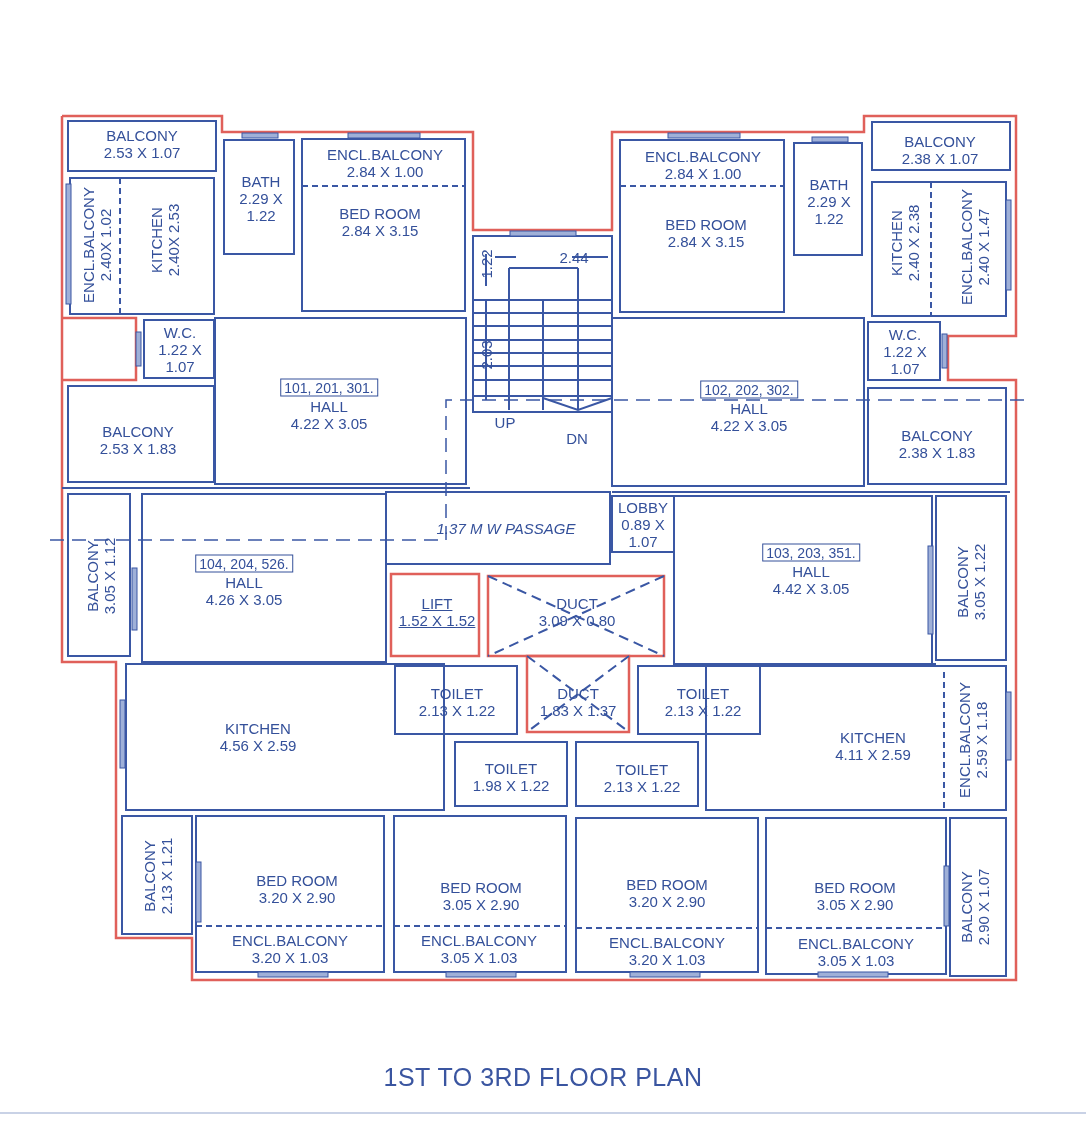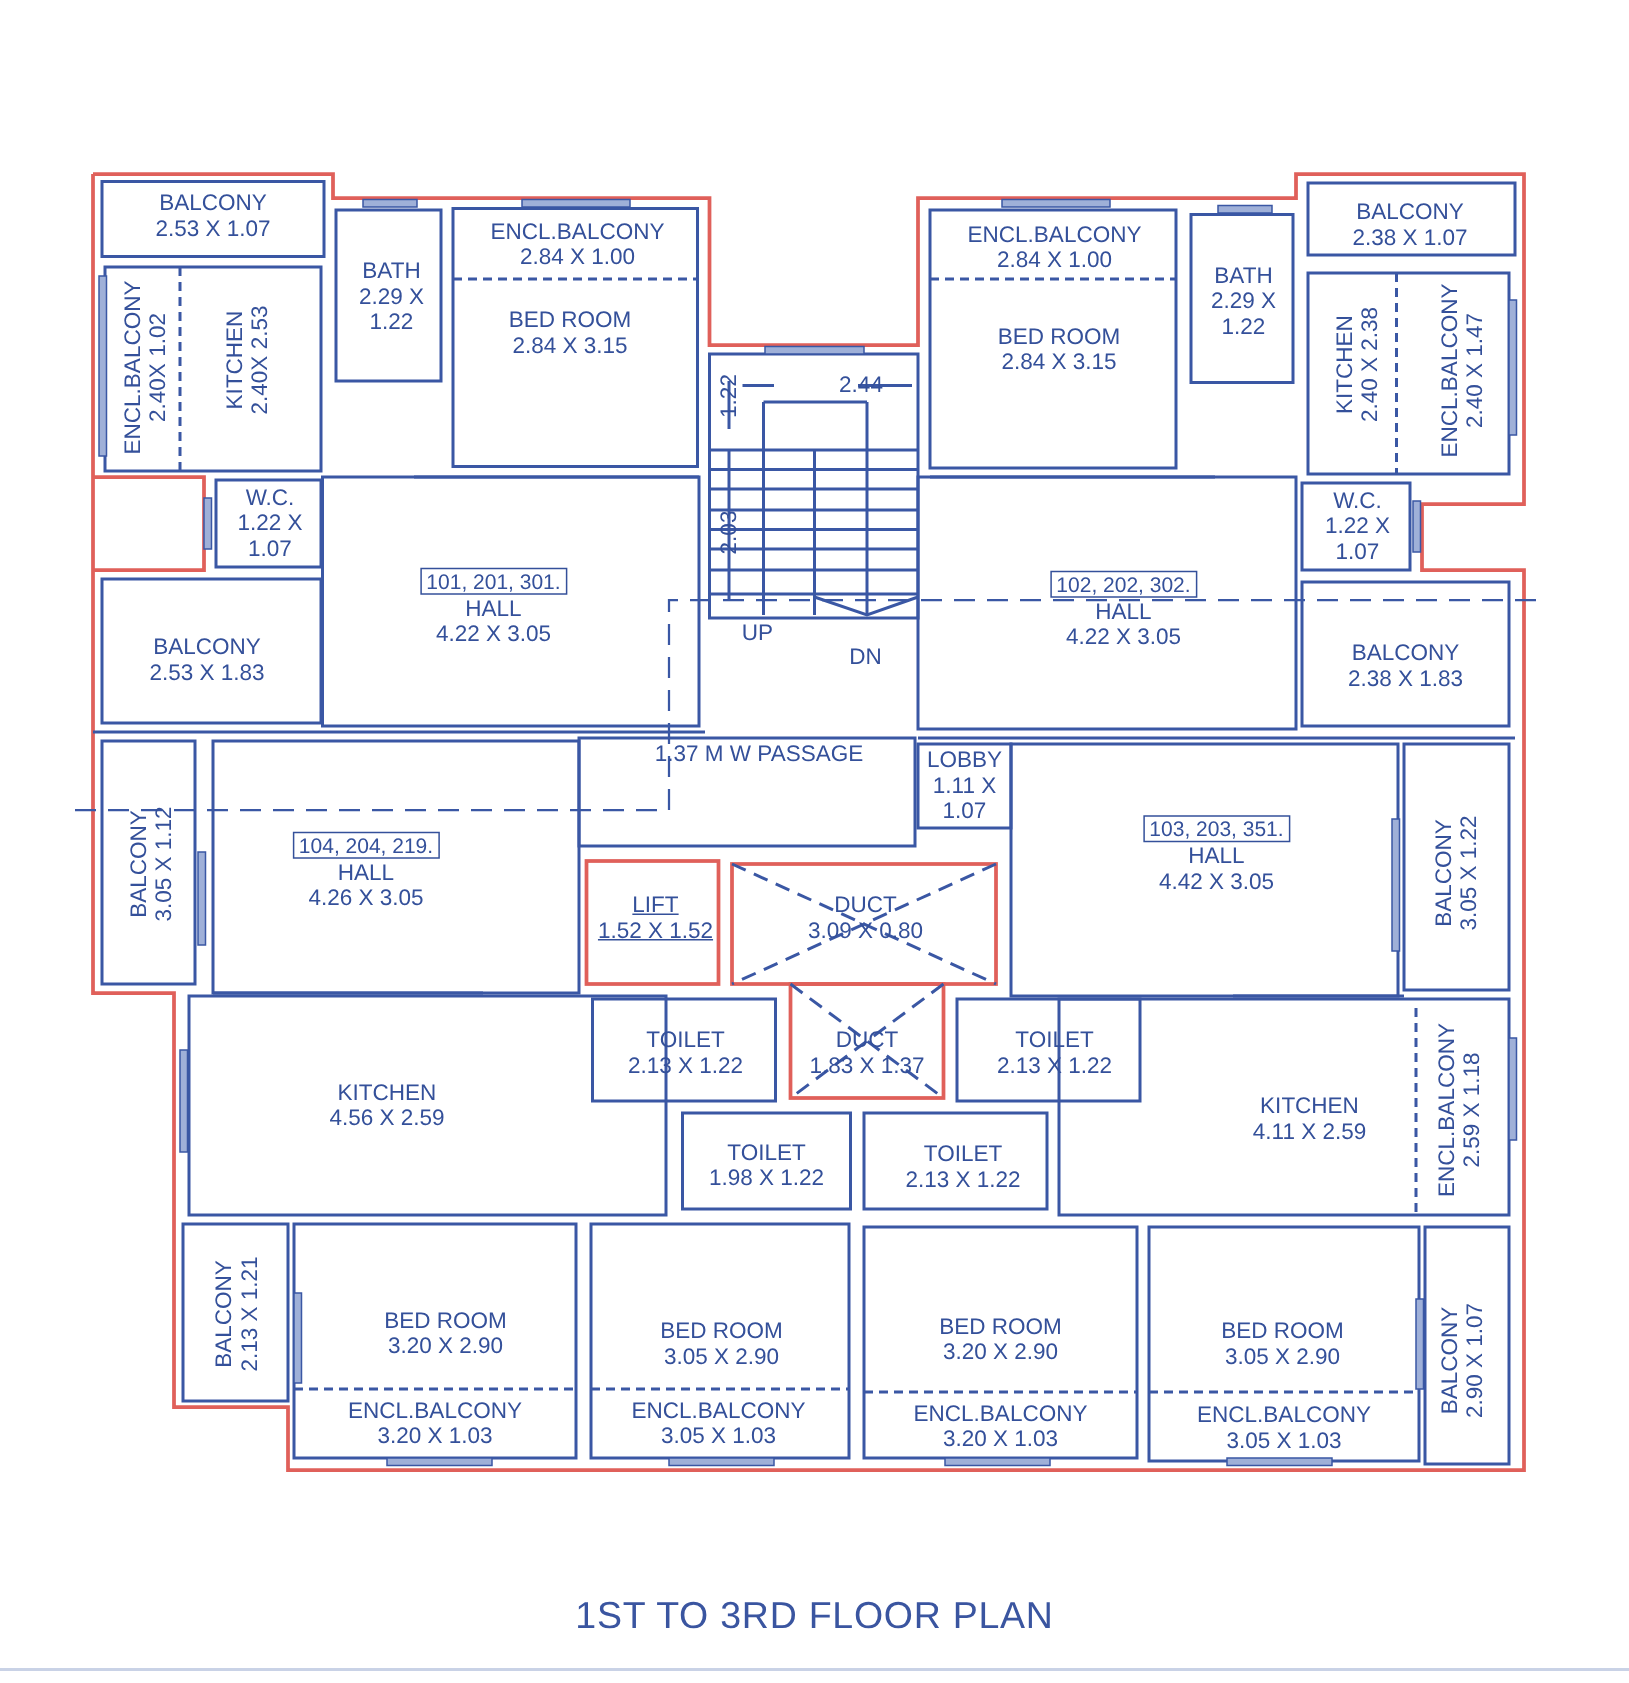--- a/index.html
+++ b/index.html
@@ -215,26 +215,26 @@
   <span class="n">BALCONY</span>
   <span class="d">2.38 X 1.83</span>
 </div>
 
 <div class="lbl" style="left:543px;top:257px;margin-left:31px;">2.44</div>
 <div class="lbl rot" style="left:486px;top:264px;">1.22</div>
 <div class="lbl rot" style="left:486px;top:355px;">2.03</div>
 <div class="lbl" style="left:505px;top:422px;">UP</div>
 <div class="lbl" style="left:577px;top:438px;">DN</div>
 
-<div class="lbl" style="left:506px;top:503px;">
+<div class="lbl" style="left:506px;top:528px;font-style:italic;">
   <span class="n">1.37 M W PASSAGE</span>
 </div>
 <div class="lbl" style="left:643px;top:524px;">
   <span class="n">LOBBY</span>
-  <span class="d">1.11 X</span>
+  <span class="d">0.89 X</span>
   <span class="d">1.07</span>
 </div>
 <div class="lbl" style="left:437px;top:612px;text-decoration:underline;">
   <span class="n">LIFT</span>
   <span class="d">1.52 X 1.52</span>
 </div>
 <div class="lbl" style="left:577px;top:612px;">
   <span class="n">DUCT</span>
   <span class="d">3.09 X 0.80</span>
 </div>
@@ -257,21 +257,21 @@
 <div class="lbl" style="left:642px;top:778px;">
   <span class="n">TOILET</span>
   <span class="d">2.13 X 1.22</span>
 </div>
 
 <div class="lbl rot" style="left:101px;top:576px;">
   <span class="n">BALCONY</span>
   <span class="d">3.05 X 1.12</span>
 </div>
 <div class="lbl" style="left:244px;top:581px;">
-  <span class="unit">104, 204, 219.</span>
+  <span class="unit">104, 204, 526.</span>
   <span class="n">HALL</span>
   <span class="d">4.26 X 3.05</span>
 </div>
 <div class="lbl" style="left:258px;top:737px;">
   <span class="n">KITCHEN</span>
   <span class="d">4.56 X 2.59</span>
 </div>
 <div class="lbl rot" style="left:158px;top:876px;">
   <span class="n">BALCONY</span>
   <span class="d">2.13 X 1.21</span>

